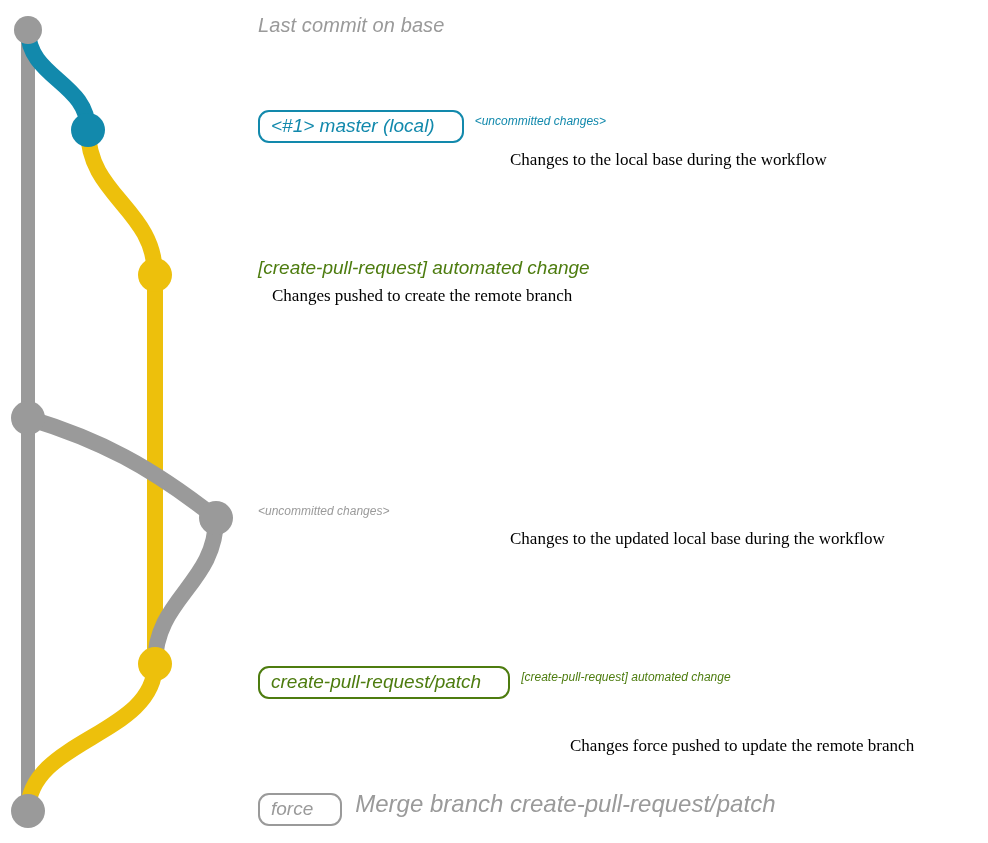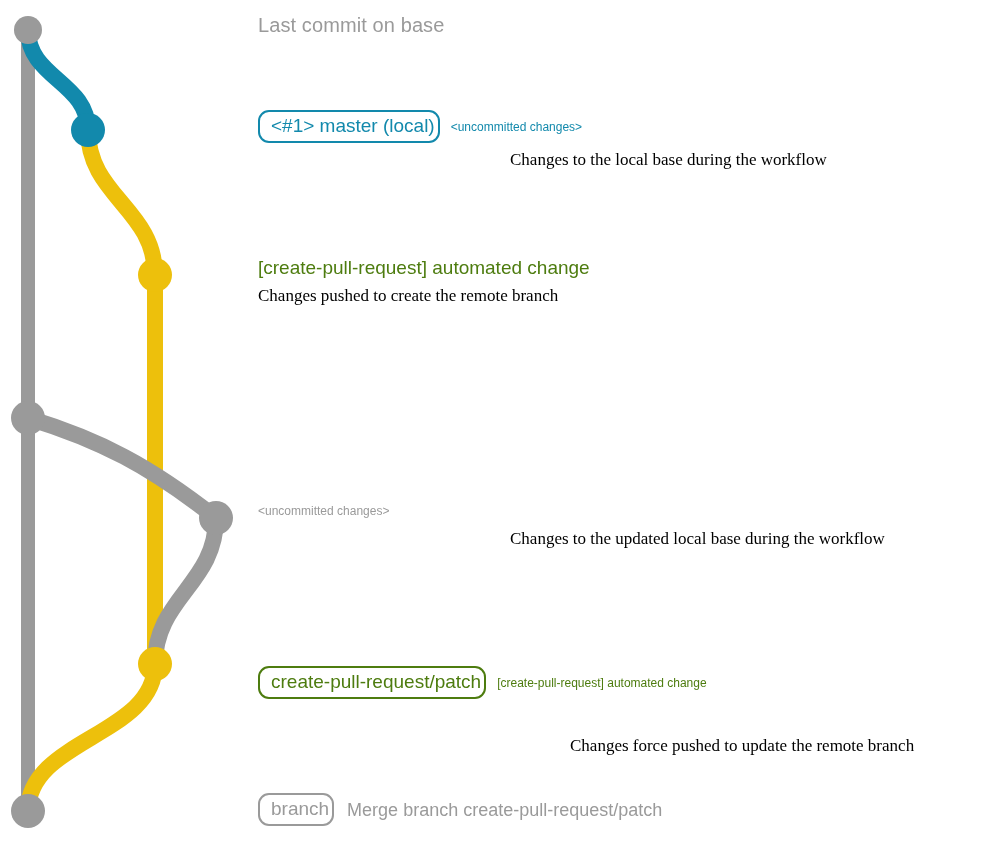--- a/index.html
+++ b/index.html
@@ -39,30 +39,30 @@
     position: absolute;
     left: 258px;
     display: flex;
     flex-direction: column;
     align-items: flex-start;
   }
 
   .headline {
     display: flex;
     flex-direction: row;
-    align-items: center;
     white-space: nowrap;
+    font-style: italic;
   }
 
   
   .pill {
     display: inline-block;
     border: 2px solid currentColor;
     border-radius: 11px;
-    padding: 4px 3px 5px 11px;
+    padding: 4px 27px 5px 11px;
     font-size: 19px;
     line-height: 20px;
     font-family: "Liberation Sans", sans-serif;
     background: transparent;
     margin-right: 11px;
   }
 
   .subject {
     font-size: 12px;
     line-height: 22px;
@@ -96,26 +96,26 @@
   #row-base-2    { top: 405px; }
   #row-local-2   { top: 500px; }
   #row-cpr-2     { top: 666px; }
   #row-merge     { top: 793px; }
 
   #row-base-1 .subject,
   #row-base-2 .subject { font-size: 20px; }
 
   
   #row-local-1 .desc { margin-left: 252px; font-family: Liberation Serif, serif; }
-  #row-cpr-1   .desc {  }
+  #row-cpr-1   .desc { margin-left: 14px;  }
   #row-local-2 .desc { margin-left: 252px; }
   #row-cpr-2   .desc { margin-left: 312px; margin-top: 37px; }
 
   #row-merge .pill { margin-right: 13px; }
-  #row-merge .subject { font-size: 18px; }
+  #row-merge .subject { font-size: 24px; }
   #row-base-1 .subject,
   #row-base-2 .subject { letter-spacing: 0.1px; }
 </style>
 </head>
 <body>
 
 <svg id="graph" viewBox="0 0 260 843" width="260" height="843" xmlns="http://www.w3.org/2000/svg">
 
   <path d="M 28 30 L 28 418" stroke="#9a9a9a" stroke-width="14" fill="none" stroke-linecap="butt"></path>
 
@@ -176,18 +176,18 @@
   <div class="row" id="row-cpr-2">
     <div class="headline">
       <span class="pill c-yellow">create-pull-request/patch</span>
       <span class="subject c-yellow">[create-pull-request] automated change</span>
     </div>
     <div class="desc">Changes force pushed to update the remote branch</div>
   </div>
 
   <div class="row" id="row-merge">
     <div class="headline">
-      <span class="pill c-gray">branch</span>
+      <span class="pill c-gray">force</span>
       <span class="subject c-gray">Merge branch create-pull-request/patch</span>
     </div>
   </div>
 
 </div>
 
 </body></html>

